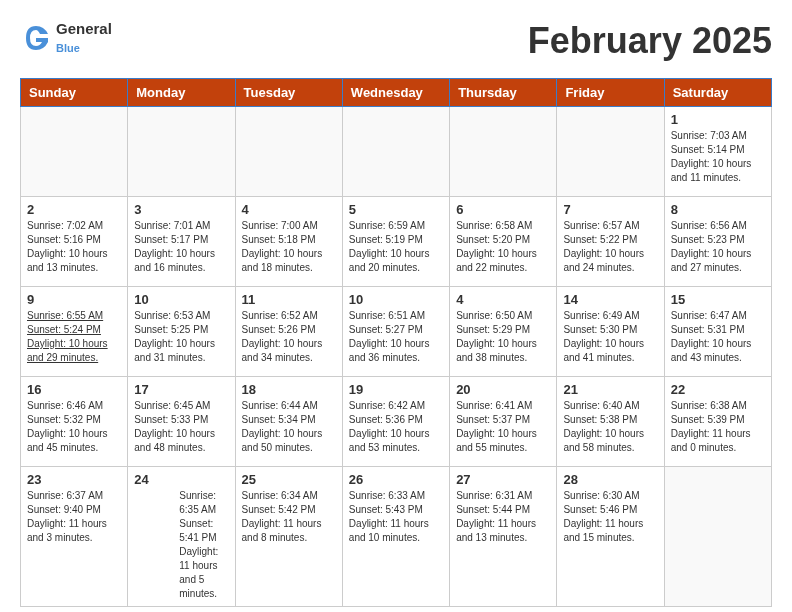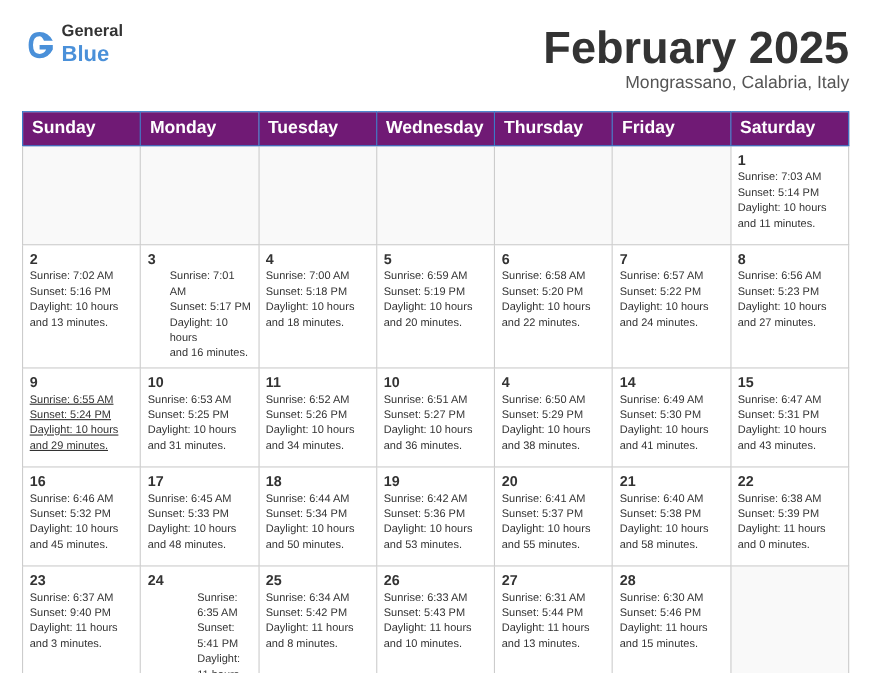--- a/index.html
+++ b/index.html
@@ -19,39 +19,39 @@
     }
     .logo {
       display: flex;
       align-items: center;
       gap: 4px;
     }
     .title-area {
       text-align: right;
     }
     .month-title {
-      font-size: 41px;
+      font-size: 36px;
       font-weight: bold;
       color: #333;
     }
     .location-title {
       font-size: 16px;
       color: #555;
     }
     .calendar {
       width: 100%;
       border-collapse: collapse;
       border: 1px solid #ccc;
     }
     .calendar th {
-      background-color: #701a75;
+      background-color: #c2410c;
       color: #fff;
       text-align: left;
       padding: 6px 8px;
-      font-size: 16px;
+      font-size: 13px;
       font-weight: bold;
       border: 1px solid #3a7bc8;
     }
     .calendar td {
       vertical-align: top;
       padding: 5px 6px;
       border: 1px solid #ccc;
       width: calc(100% / 7);
       min-height: 80px;
       height: 90px;
@@ -77,26 +77,25 @@
 </head>
 <body>
 
 <div class="header-area">
   <div class="logo">
   <svg width="32" height="32" viewBox="0 0 32 32">
     <path d="M16 4 Q24 4 28 12 L20 12 Q18 8 16 8 Q10 8 10 16 Q10 24 16 24 Q20 24 22 20 L16 20 L16 16 L28 16 L28 20 Q24 28 16 28 Q6 28 6 16 Q6 4 16 4Z" fill="#4a90d9"></path>
   </svg>
   <div>
     <span style="font-size:15px;font-weight:bold;color:#333;">General</span><br>
-    <span style="font-size:20px;font-weight:bold;color:#4a90d9;">Blue</span>
+    <span style="font-size:11px;font-weight:bold;color:#4a90d9;">Blue</span>
   </div>
 </div>
   <div class="title-area">
     <div class="month-title">February 2025</div>
-    <div class="location-title">Mongrassano, Calabria, Italy</div>
   </div>
 </div>
 
 <table class="calendar">
   <thead>
     <tr id="weekday-headers">
         <th>Sunday</th>
         <th>Monday</th>
         <th>Tuesday</th>
         <th>Wednesday</th>
@@ -124,21 +123,21 @@
       <tr>
         <td>
           <span class="day-number">2</span>
           <div class="day-info" style="white-space: pre-line;">Sunrise: 7:02 AM
 Sunset: 5:16 PM
 Daylight: 10 hours
 and 13 minutes.</div>
         </td>
         <td>
           <span class="day-number">3</span>
-          <div class="day-info" style="white-space: pre-line; margin-left: 20px;">Sunrise: 7:01 AM
+          <div class="day-info" style="white-space: pre-line;">Sunrise: 7:01 AM
 Sunset: 5:17 PM
 Daylight: 10 hours
 and 16 minutes.</div>
         </td>
         <td>
           <span class="day-number">4</span>
           <div class="day-info" style="white-space: pre-line;">Sunrise: 7:00 AM
 Sunset: 5:18 PM
 Daylight: 10 hours
 and 18 minutes.</div>

